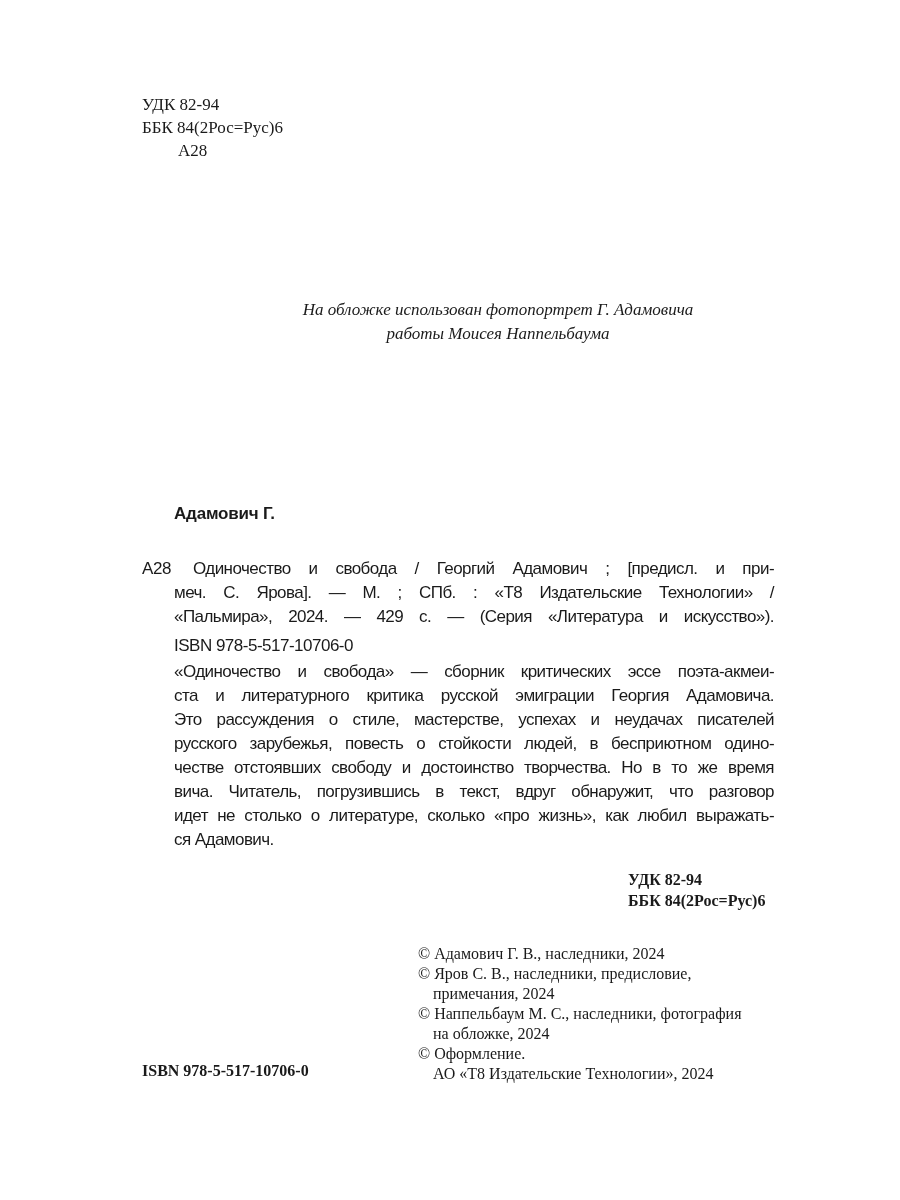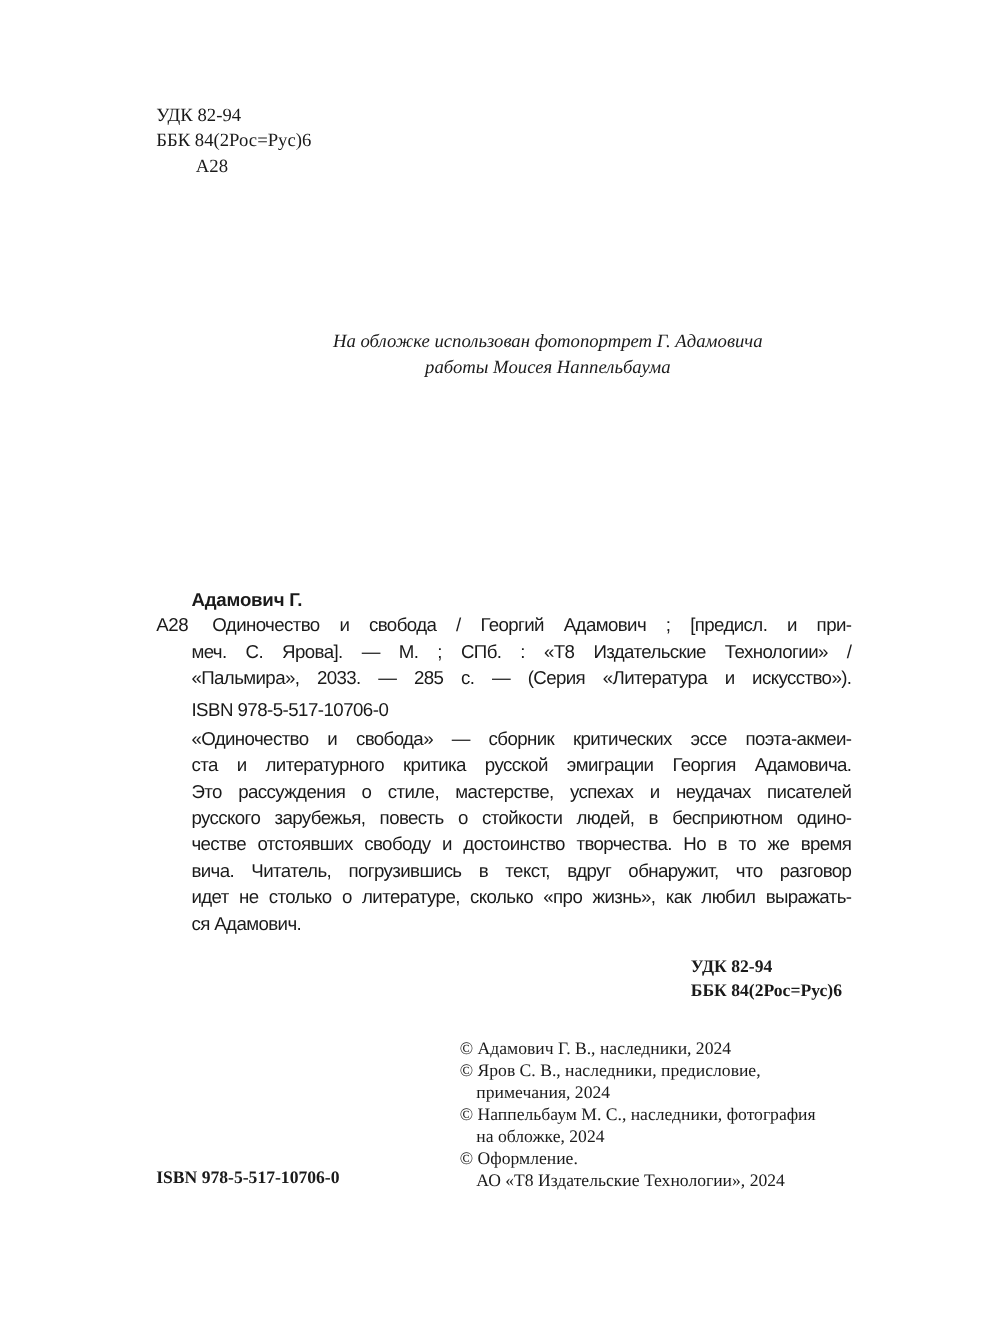--- a/index.html
+++ b/index.html
@@ -3,21 +3,21 @@
 <meta charset="utf-8">
 <style>
   html, body { margin: 0; padding: 0; background: #ffffff; }
   body { width: 900px; height: 1200px; position: relative; overflow: hidden;
          font-family: "Liberation Serif", "DejaVu Serif", serif; color: #1a1a1a; }
   .abs { position: absolute; }
   .codes { left: 142px; top: 93px; font-size: 17px; line-height: 23px; }
   .codes .indent { padding-left: 36px; }
   .cover-note { left: 0; width: 900px; top: 298px; text-align: center;
                 font-style: italic; font-size: 17px; line-height: 24px; margin-left: 48px; }
-  .author { left: 174px; top: 536px; font-weight: bold; font-size: 17px;
+  .author { left: 174px; top: 504px; font-weight: bold; font-size: 17px;
             font-family: "Liberation Sans", "DejaVu Sans", sans-serif; letter-spacing: -0.2px; }
   .catnum { left: 142px; top: 557px; font-size: 17px; line-height: 24px;
             font-family: "Liberation Sans", "DejaVu Sans", sans-serif; letter-spacing: -0.4px; }
   .bib { left: 174px; top: 557px; width: 600px; font-size: 17px; line-height: 24px;
          font-family: "Liberation Sans", "DejaVu Sans", sans-serif; letter-spacing: -0.55px; }
   .bib .line { white-space: nowrap; text-align: justify; text-align-last: justify; }
   .bib .first { padding-left: 19px; }
   .isbn-line { left: 174px; top: 636px; font-size: 17px;
                font-family: "Liberation Sans", "DejaVu Sans", sans-serif; letter-spacing: -0.5px; }
   .annot { left: 174px; top: 660px; width: 600px; font-size: 17px; line-height: 24px;
@@ -43,21 +43,21 @@
   <div>На обложке использован фотопортрет Г. Адамовича</div>
   <div>работы Моисея Наппельбаума</div>
 </div>
 
 <div class="abs author">Адамович Г.</div>
 <div class="abs catnum">А28</div>
 
 <div class="abs bib">
   <div class="line first">Одиночество и свобода / Георгий Адамович ; [предисл. и при-</div>
   <div class="line">меч. С. Ярова]. — М. ; СПб. : «Т8 Издательские Технологии» /</div>
-  <div class="line">«Пальмира», 2033. — 285 с. — (Серия «Литература и искусство»).</div>
+  <div class="line">«Пальмира», 2024. — 429 с. — (Серия «Литература и искусство»).</div>
 </div>
 
 <div class="abs isbn-line">ISBN 978-5-517-10706-0</div>
 
 <div class="abs annot">
   <div class="line" style="padding-left:0">«Одиночество и свобода» — сборник критических эссе поэта-акмеи-</div>
   <div class="line">ста и литературного критика русской эмиграции Георгия Адамовича.</div>
   <div class="line">Это рассуждения о стиле, мастерстве, успехах и неудачах писателей</div>
   <div class="line">русского зарубежья, повесть о стойкости людей, в бесприютном одино-</div>
   <div class="line">честве отстоявших свободу и достоинство творчества. Но в то же время</div>

